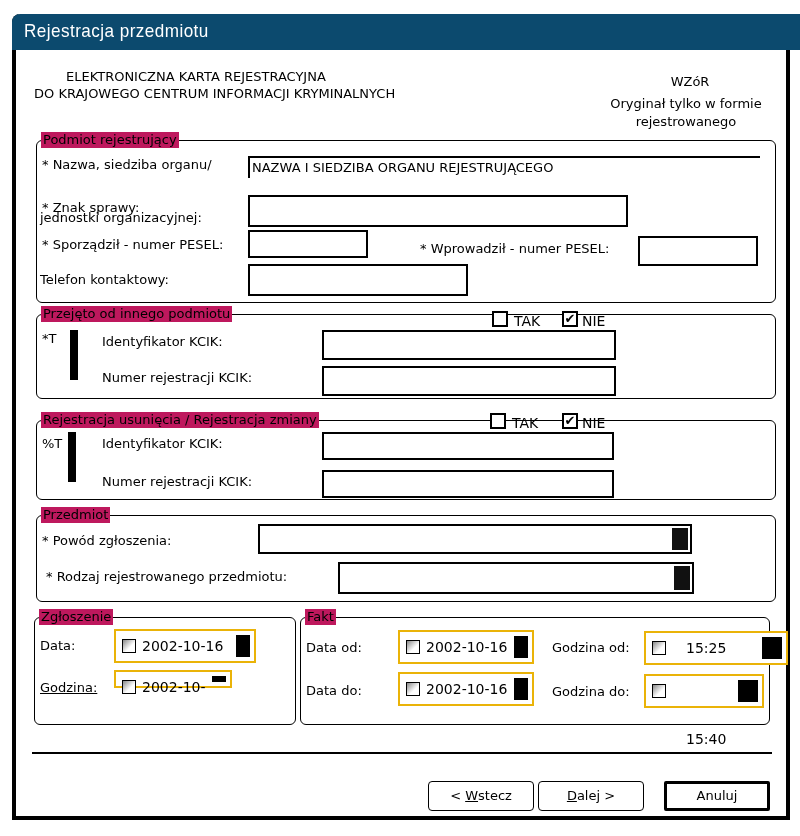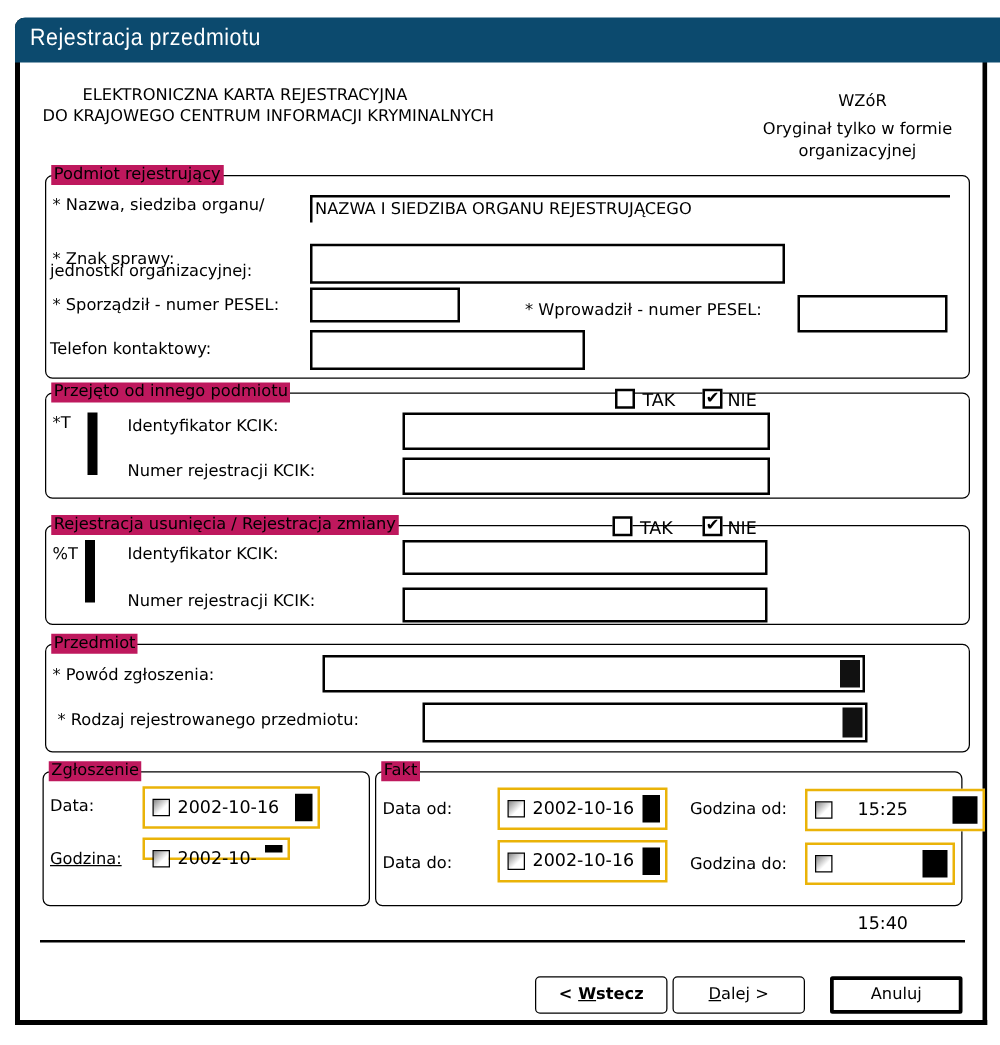--- a/index.html
+++ b/index.html
@@ -34,21 +34,21 @@
 <div class="dialog"></div>
 <div class="titlebar">
   <span class="title">Rejestracja przedmiotu</span>
   <div class="close-btn"><span>×</span></div>
 </div>
 
 <div class="abs hdr-text" style="left:66px; top:68px;">ELEKTRONICZNA KARTA REJESTRACYJNA</div>
 <div class="abs hdr-text" style="left:34px; top:85px;">DO KRAJOWEGO CENTRUM INFORMACJI KRYMINALNYCH</div>
 <div class="abs hdr-text" style="left:650px; top:73px; width:80px; text-align:center;">WZóR</div>
 <div class="abs hdr-text" style="left:606px; top:95px; width:160px; text-align:center;">Oryginał tylko w formie</div>
-<div class="abs hdr-text" style="left:606px; top:113px; width:160px; text-align:center;">organizacyjnej</div>
+<div class="abs hdr-text" style="left:606px; top:113px; width:160px; text-align:center;">rejestrowanego</div>
 
 <div class="group" style="left:36px; top:140px; width:740px; height:163px;">
   <span class="legend">Podmiot rejestrujący</span>
 </div>
 <div class="lbl" style="left:42px; top:157px;">* Nazwa, siedziba organu/</div>
 <div class="lbl" style="left:40px; top:174px;margin-top:36px;">jednostki organizacyjnej:</div>
 <div class="input" style="left:248px; top:156px; width:512px; height:22px; border-width:0 0 0 2px; border-top:2px solid #000;">NAZWA I SIEDZIBA ORGANU REJESTRUJĄCEGO</div>
 <div class="lbl" style="left:42px; top:200px;">* Znak sprawy:</div>
 <div class="input" style="left:248px; top:195px; width:380px; height:32px;"></div>
 <div class="lbl" style="left:42px; top:237px;">* Sporządził - numer PESEL:</div>
@@ -139,19 +139,19 @@
 </div>
 <div class="lbl" style="left:552px; top:684px;">Godzina do:</div>
 <div class="date time" style="left:644px; top:674px; width:120px; height:34px;">
   <span class="mini-chk"></span>
   <span class="val" style="left:40px;margin-top:48px;">15:40</span>
   <span class="spin"></span>
 </div>
 
 <div class="sep" style="left:32px; top:752px; width:740px;"></div>
 
-<div class="btn" style="left:428px; top:781px; width:106px;font-weight:bold;">
+<div class="btn" style="left:428px; top:781px; width:106px;">
   <span>&lt; </span><span class="u">W</span><span>stecz</span>
 </div>
 <div class="btn" style="left:538px; top:781px; width:106px;">
   <span class="u">D</span><span>alej &gt;</span>
 </div>
 <div class="btn default" style="left:664px; top:781px; width:106px;">Anuluj</div>
 
 </body></html>

